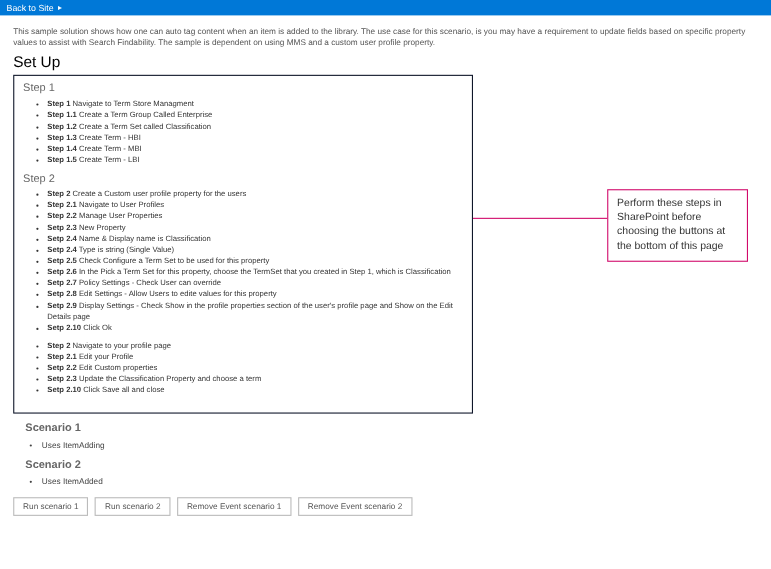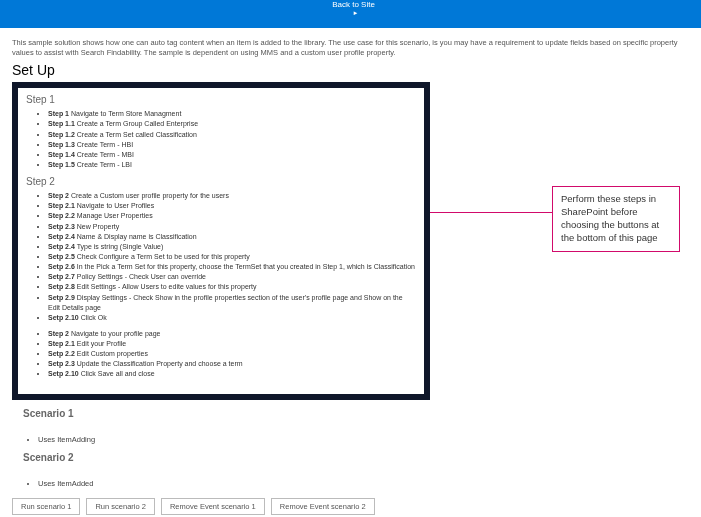--- a/index.html
+++ b/index.html
@@ -6,26 +6,25 @@
   body {
     font-family: "Segoe UI", Arial, sans-serif;
     font-size: 8px;
     color: #444;
     background: #fff;
     width: 701px;
   }
   .topbar {
     background: #0078d7;
     color: #fff;
-    height: 28px;
+    height: 14px;
     font-size: 8px;
     display: flex;
     align-items: center;
     padding-left: 6px;
-    flex-direction: column;
   }
   .topbar .back { cursor: pointer; }
   .topbar .caret { margin-left: 4px; font-size: 7px; }
   .content { padding: 10px 12px 8px 12px; }
   h1.page-title {
     font-weight: 200;
     font-size: 20px;
     color: #666;
     margin-bottom: 2px;
     letter-spacing: 0.2px;
@@ -37,21 +36,21 @@
     margin-bottom: 4px;
   }
   h2.setup-title {
     font-weight: 300;
     font-size: 14px;
     color: #000000;
     margin-bottom: 4px;
   }
   .layout { position: relative; }
   .steps-box {
-    border: 6px solid #0f172a;
+    border: 1px solid #0f172a;
     padding: 6px 8px 8px 8px;
     width: 418px;
   }
   .step-heading {
     font-size: 10px;
     font-weight: 300;
     color: #666;
     margin: 4px 0 4px 0;
   }
   .step-heading.first { margin-top: 0; }
@@ -88,21 +87,21 @@
   .scenario-heading {
     font-size: 10px;
     font-weight: 700;
     color: #666;
     margin-top: 8px;
     margin-left: 11px;
   }
   ul.scenario-list {
     list-style: disc;
     padding-left: 26px;
-    margin: 16px 0 6px 0;
+    margin: 5px 0 6px 0;
   }
   ul.scenario-list li { font-size: 7.5px; color: #444; }
   .buttons { margin-top: 10px; display: flex; gap: 6px; }
   .btn {
     border: 1px solid #bbb;
     background: #fff;
     font-size: 7.5px;
     color: #555;
     padding: 3px 8px;
     cursor: pointer;

